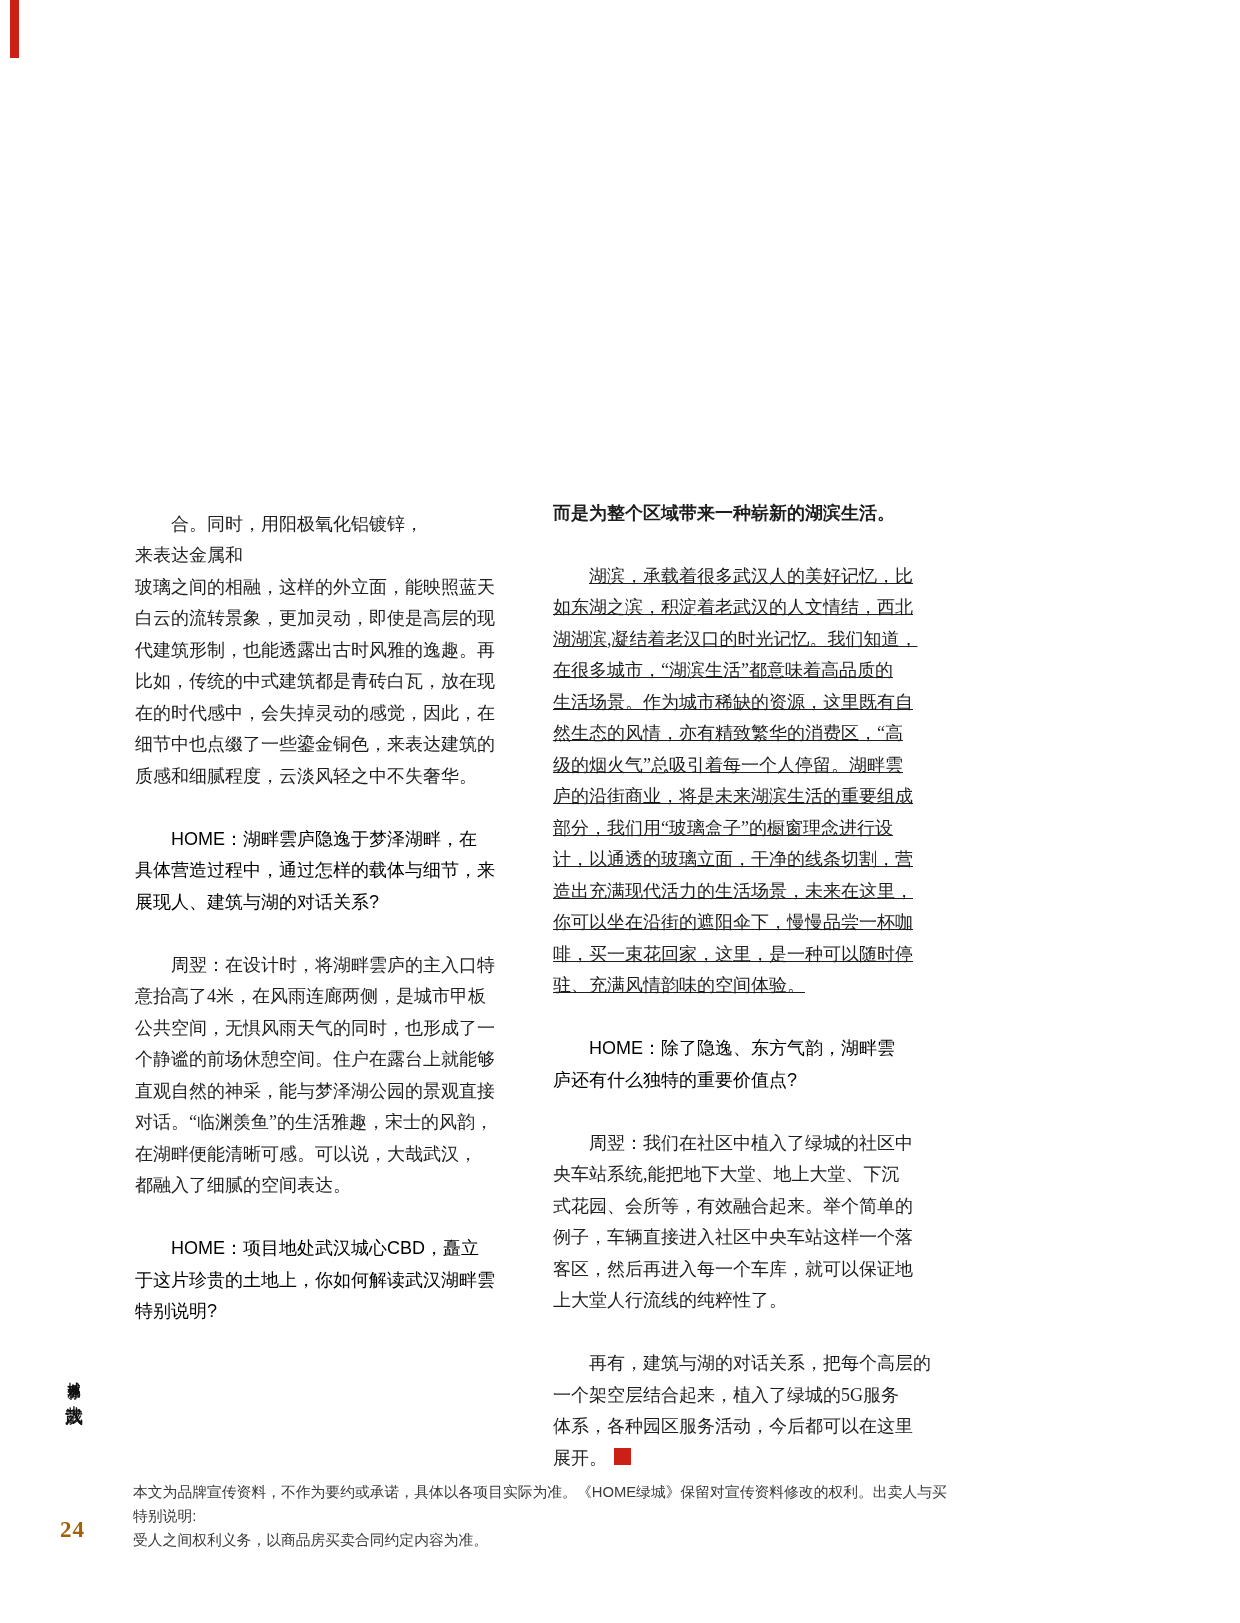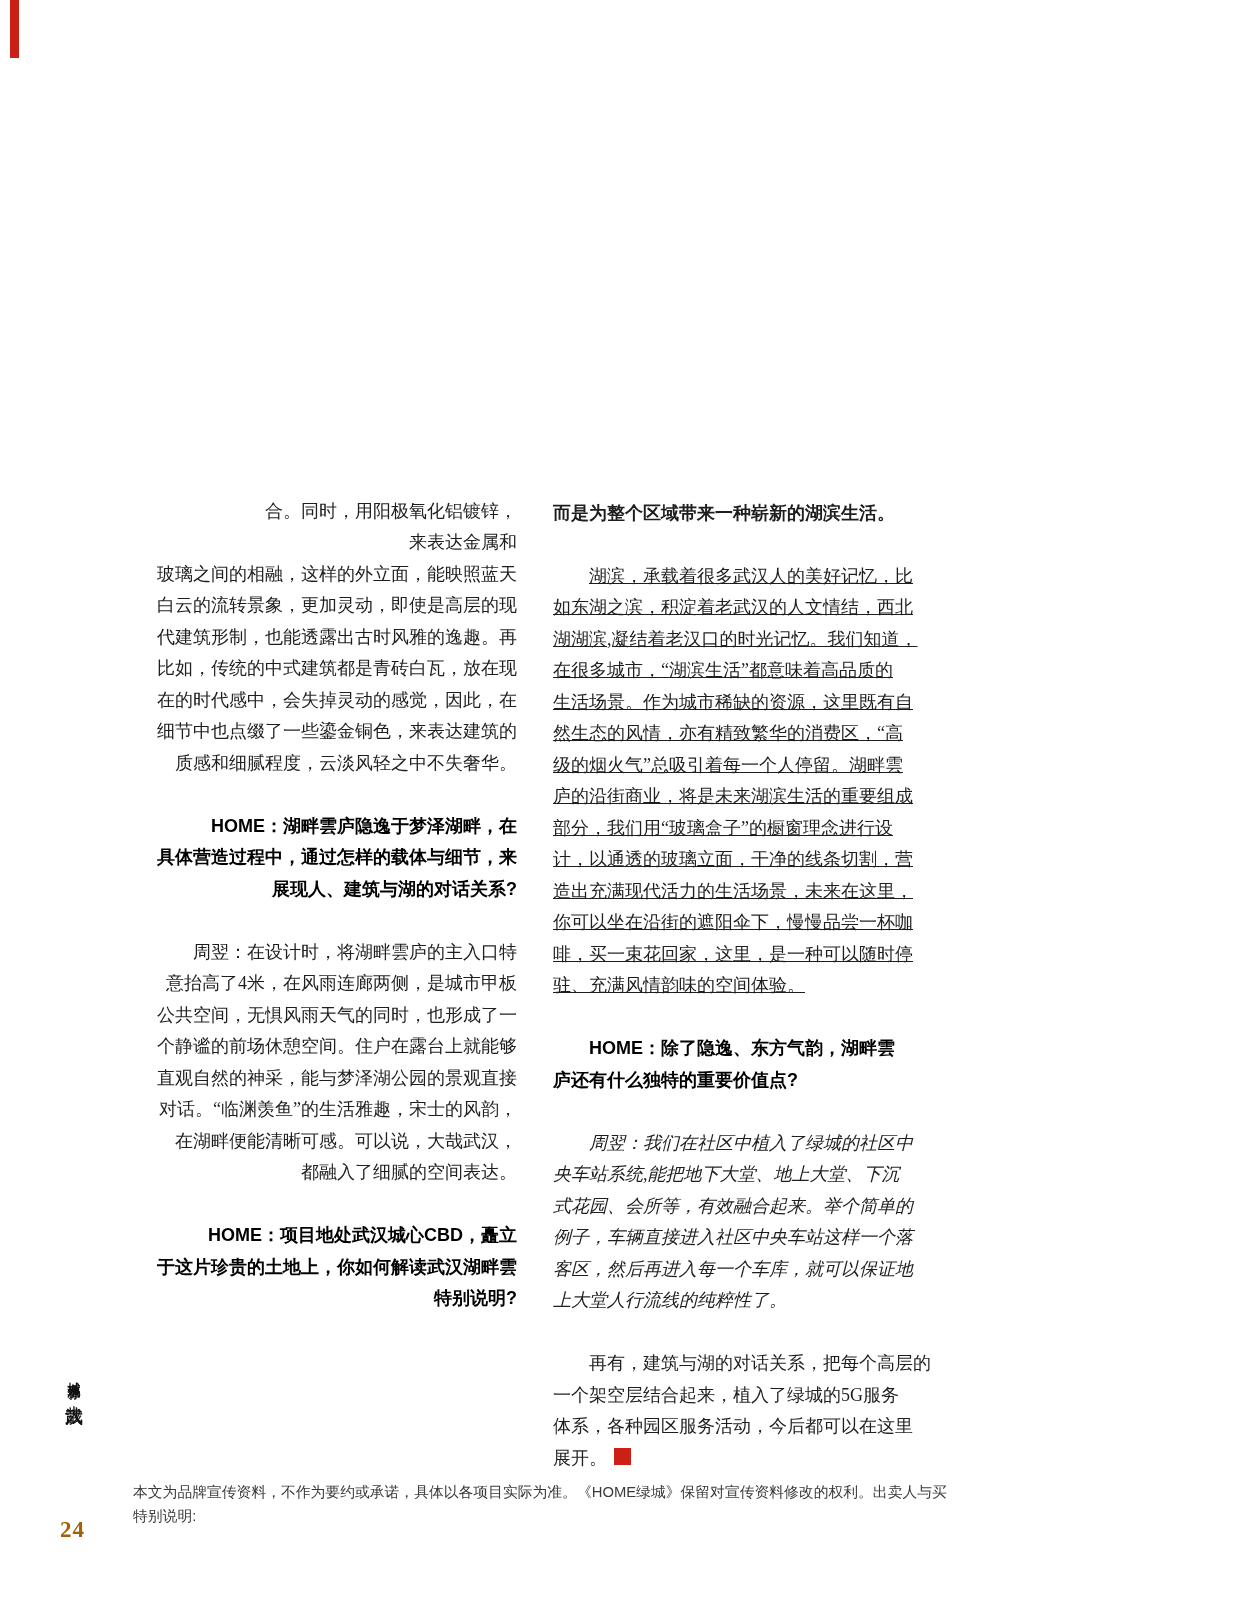--- a/index.html
+++ b/index.html
@@ -23,35 +23,35 @@
   
   .col{
     position:absolute;
     width:382px;
     color:#1e1e1e;
     font-size:18px;
     line-height:31.5px;
     white-space:pre-line;
     word-break:keep-all;
   }
-  .col-left{left:135px;top:464px;text-align:right;}
+  .col-left{left:135px;top:477px;}
   .col-right{left:553px;top:466px;}
   .col p{margin:0;text-indent:36px;}
   .col p.no-indent{text-indent:0;font-weight:bold;}
   .question{
     font-family:"Liberation Sans","DejaVu Sans",sans-serif;
-    font-weight:700;color:#000000;
+    font-weight:400;color:#000000;
   }
   .mt-q1{margin-top:56px;}
   .mt-a1{margin-top:13px;}
   .mt-q2{margin-top:57px;}
   .mt-a2{margin-top:13px;}
   .mt-p2{margin-top:17px;text-decoration:underline;}
   .mt-q3{margin-top:52px;}
-  .mt-a3{margin-top:11px;font-style:italic;}
+  .mt-a3{margin-top:11px;}
   .mt-p3{margin-top:7px;}
 
   .end-marker{
     display:inline-block;
     width:17px;height:17px;
     background:#cc2017;
     margin-left:7px;
     vertical-align:-1px;
   }
 
@@ -150,15 +150,16 @@
   <aside class="sidebar">
     <div class="vertical-label">
       <span class="v-small sans">城市地标</span><span class="v-slash serif">／</span><span class="v-large serif">大哉武汉</span>
     </div>
     <div class="page-number serif">24</div>
   </aside>
 
   <footer class="footer sans">
     <div>本文为品牌宣传资料，不作为要约或承诺，具体以各项目实际为准。《HOME绿城》保留对宣传资料修改的权利。出卖人与买</div>
     <div>特别说明:</div>
+    <div>受人之间权利义务，以商品房买卖合同约定内容为准。</div>
   </footer>
 
 </div>
 
 </body></html>

